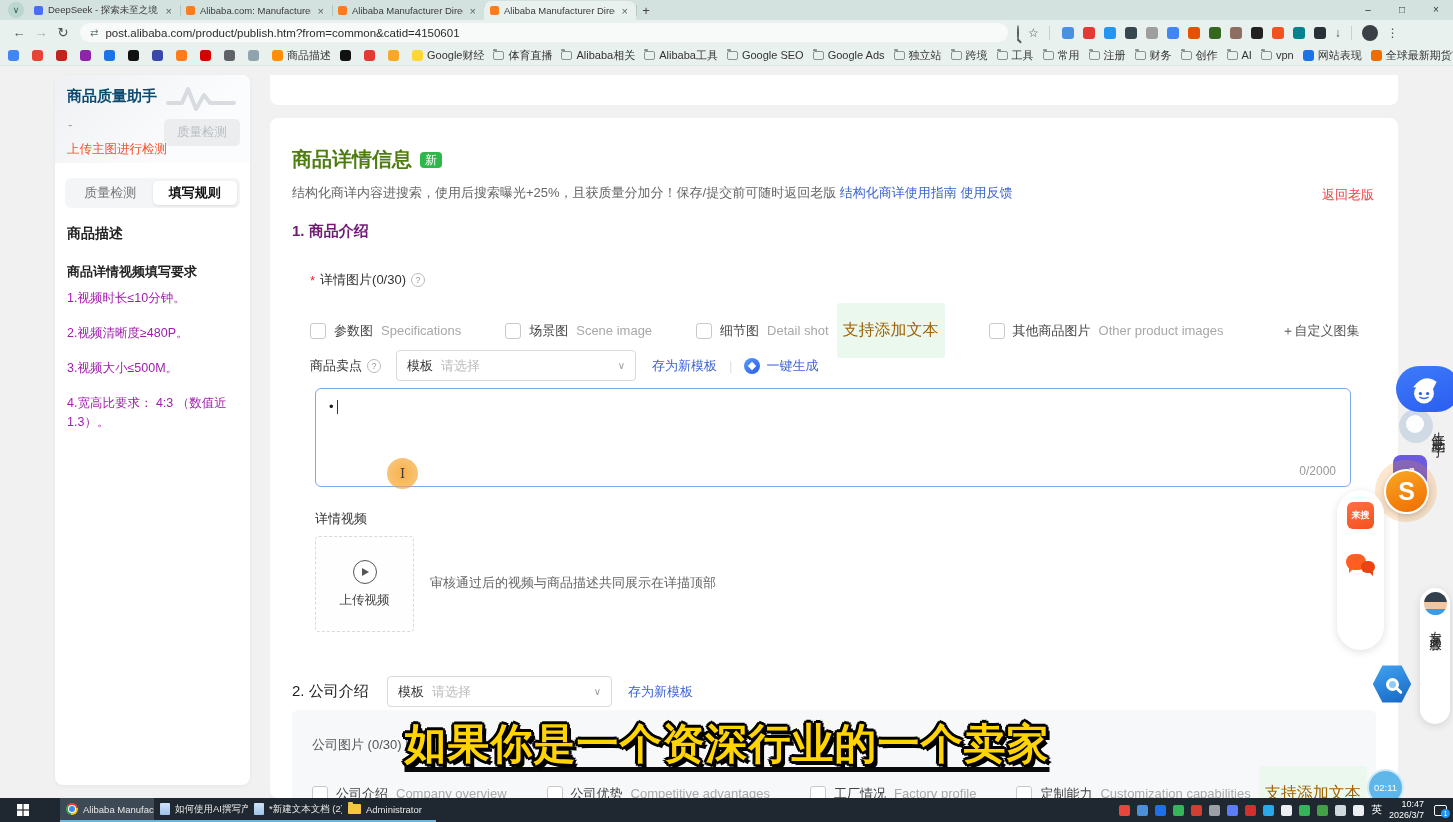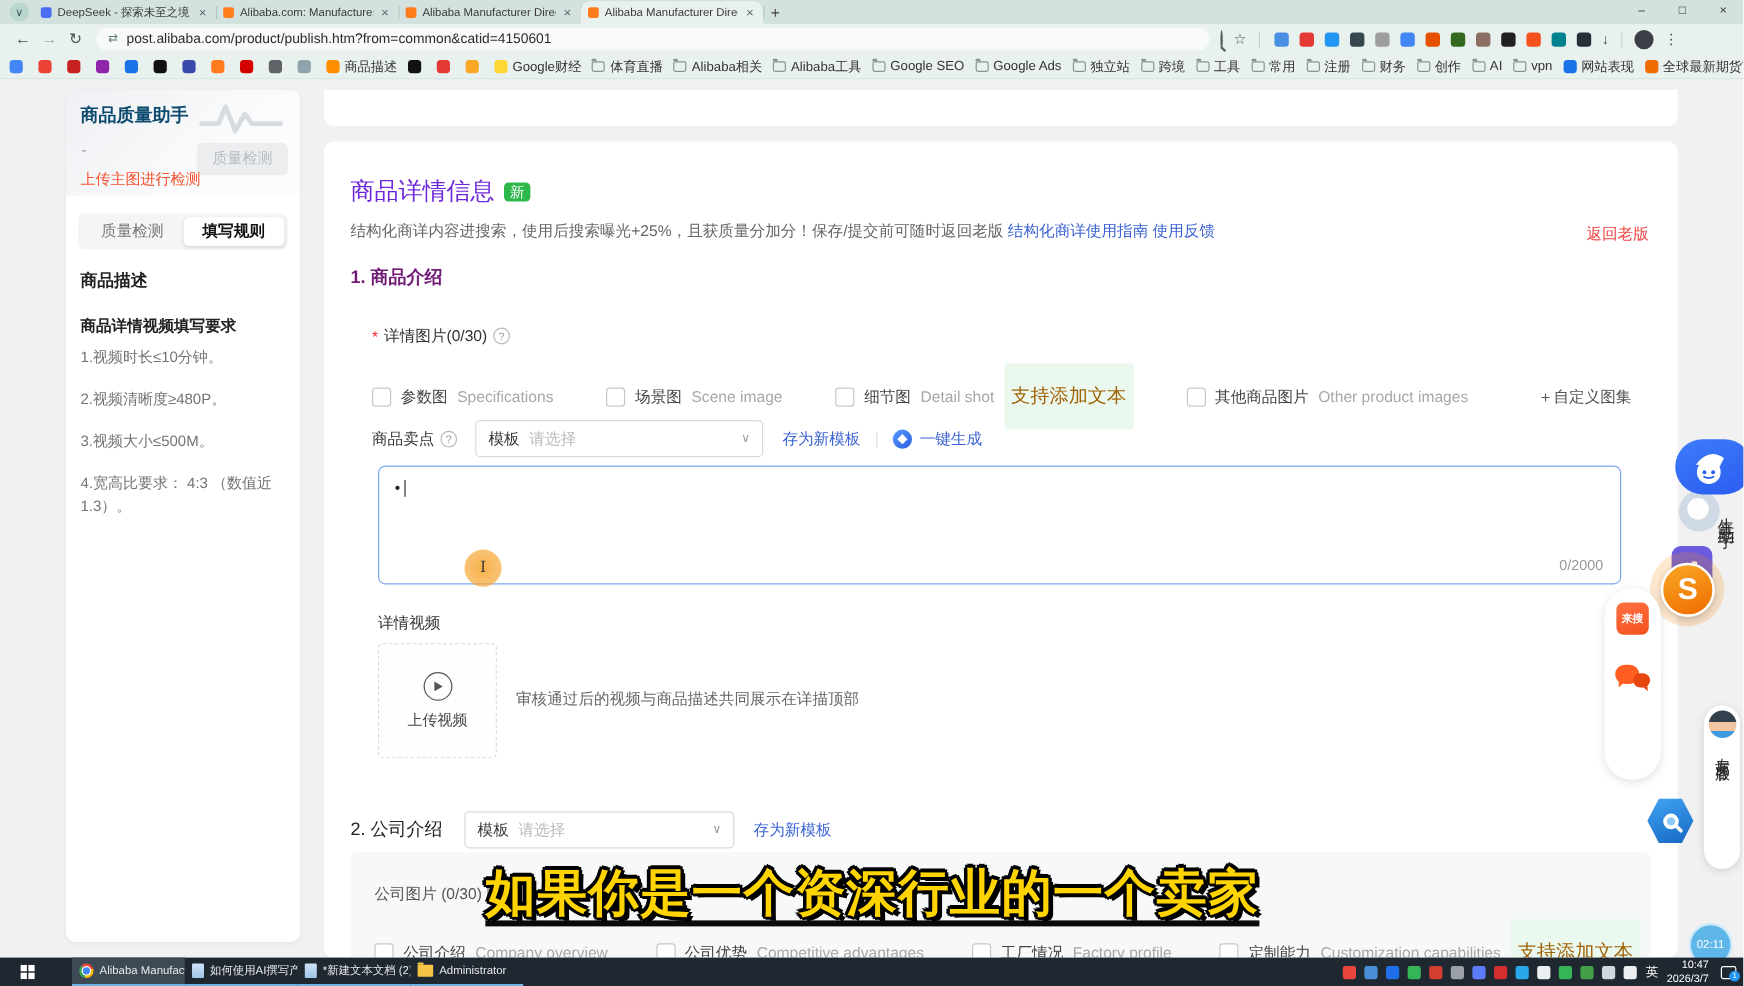--- a/index.html
+++ b/index.html
@@ -49,26 +49,26 @@
   .sb-title { position:absolute; left:12px; top:12px; font-size:15px; font-weight:bold; color:#0c4a6e; }
   .sb-dash { position:absolute; left:13px; top:42px; color:#9a9a9a; font-size:13px; }
   .sb-check-btn { position:absolute; right:10px; top:44px; background:#ebedef; color:#b9bdc2; font-size:12.5px; padding:5px 13px; border-radius:5px; border:none; }
   .sb-upload-link { position:absolute; left:12px; top:66px; color:#f5522d; font-size:12.5px; }
   .sb-tabs { position:absolute; left:10px; right:10px; top:103px; height:30px; background:#f4f5f7; border-radius:6px; display:flex; padding:3px; }
   .sb-tab { flex:1; display:flex; align-items:center; justify-content:center; font-size:13px; color:#777; border-radius:5px; }
   .sb-tab.active { background:#fff; color:#111; font-weight:bold; box-shadow:0 1px 3px rgba(0,0,0,.1); }
   .sb-sec { position:absolute; left:12px; top:150px; font-size:14px; font-weight:bold; color:#222; }
   .sb-sub { position:absolute; left:12px; top:188px; font-size:13px; font-weight:bold; color:#222; }
   .sb-rules { position:absolute; left:12px; right:10px; top:214px; }
-  .sb-rule { font-size:12.5px; color:#737373; line-height:1.45; margin-bottom:17px; }
+  .sb-rule { font-size:12.5px; color:#a21caf; line-height:1.45; margin-bottom:17px; }
 
   .card { position:absolute; left:270px; top:118px; width:1128px; height:680px; background:#fff; border-radius:8px; overflow:hidden; }
   .back-link { position:absolute; right:24px; top:68px; color:#ef4444; font-size:13px; }
   .card-title-row { position:absolute; left:22px; top:28px; display:flex; align-items:center; gap:8px; }
-  .card-title { font-size:20px; font-weight:normal; color:#6d28d9; }
+  .card-title { font-size:20px; font-weight:bold; color:#4d7c0f; }
   .badge-new { background:#2eb84c; color:#fff; font-size:12px; padding:2px 5px; border-radius:4px; line-height:1; }
   .card-desc { position:absolute; left:22px; top:66px; font-size:13px; color:#666; }
   .inline-link { color:#3b63d3; }
   .s1-title { position:absolute; left:22px; top:104px; font-size:15px; font-weight:bold; color:#701a75; }
 
   .img-label-row { position:absolute; left:40px; top:153px; display:flex; align-items:center; gap:5px; font-size:13px; color:#333; font-weight:500; }
   .req-star { color:#f5222d; }
   .q-ic { width:14px; height:14px; border:1px solid #bbb; border-radius:50%; color:#999; font-size:9px; display:inline-flex; align-items:center; justify-content:center; font-weight:normal; }
 
   .cb-row { position:absolute; left:40px; display:flex; align-items:center; gap:44px; }
@@ -129,21 +129,21 @@
   .wc-b1 { position:absolute; left:9px; top:13px; width:20px; height:16px; border-radius:8px; background:#ff5d22; }
   .wc-b1::after { content:""; position:absolute; left:3px; bottom:-3px; border-top:5px solid #ff5d22; border-right:5px solid transparent; }
   .wc-b2 { position:absolute; left:24px; top:20px; width:14px; height:12px; border-radius:6px; background:#e8450f; }
   .wc-b2::after { content:""; position:absolute; right:2px; bottom:-3px; border-top:4px solid #e8450f; border-left:4px solid transparent; }
   .svc-pill { position:absolute; left:1420px; top:588px; width:30px; height:136px; border-radius:15px; background:#fff; box-shadow:0 2px 8px rgba(0,0,0,.12); z-index:30; display:flex; flex-direction:column; align-items:center; padding-top:4px; }
   .svc-avatar { width:23px; height:23px; border-radius:50%; background:linear-gradient(180deg,#33404e 0 42%,#f2c6a0 42% 74%,#3f9be0 74%); }
   .svc-txt { writing-mode:vertical-rl; letter-spacing:3px; font-size:12.5px; color:#2b2b2b; margin-top:6px; }
   .hex-search { position:absolute; left:1372px; top:664px; width:40px; height:40px; background:linear-gradient(160deg,#42a5f5,#1565c0); clip-path:polygon(26% 4%,74% 4%,98% 50%,74% 96%,26% 96%,2% 50%); z-index:31; display:flex; align-items:center; justify-content:center; }
   .hex-search .mag2 { width:13px; height:13px; border:3px solid #fff; border-radius:50%; background:#90caf9; position:relative; }
   .hex-search .mag2::after { content:""; position:absolute; width:8px; height:3px; background:#fff; transform:rotate(45deg); right:-7px; bottom:-4px; border-radius:2px; }
-  .timer { position:absolute; left:1367px; top:769px; width:37px; height:37px; border-radius:50%; background:#5fb6e8; border:2px solid rgba(255,255,255,.7); color:#fff; font-size:9.5px; display:flex; align-items:center; justify-content:center; z-index:55;margin-left:40px; }
+  .timer { position:absolute; left:1367px; top:769px; width:37px; height:37px; border-radius:50%; background:#5fb6e8; border:2px solid rgba(255,255,255,.7); color:#fff; font-size:9.5px; display:flex; align-items:center; justify-content:center; z-index:55; }
 
   
   .cursor-hl { position:absolute; left:387px; top:458px; width:31px; height:31px; border-radius:50%; background:radial-gradient(circle,rgba(248,173,62,.95),rgba(244,160,40,.55)); z-index:58; display:flex; align-items:center; justify-content:center; }
   .cursor-hl .ibeam { font-family:"DejaVu Serif","Liberation Serif",serif; font-size:13px; color:#3a3a3a; }
   .subtitle { position:absolute; left:727px; top:722px; transform:translateX(-50%); white-space:nowrap; font-size:42px; font-weight:900; letter-spacing:1px; color:#ffd400; z-index:50; line-height:1.05; padding-bottom:1px; border-bottom:5px solid #0a0a0a;
     text-shadow:3px 0 #000,-3px 0 #000,0 3px #000,0 -3px #000,2px 2px #000,-2px 2px #000,2px -2px #000,-2px -2px #000,4px 4px 0 #000; }
 
   
   .taskbar { position:absolute; left:0; bottom:0; width:100%; height:24px; background:#1f2830; display:flex; align-items:stretch; z-index:60; }
   .start { width:46px; display:flex; align-items:center; justify-content:center; }

